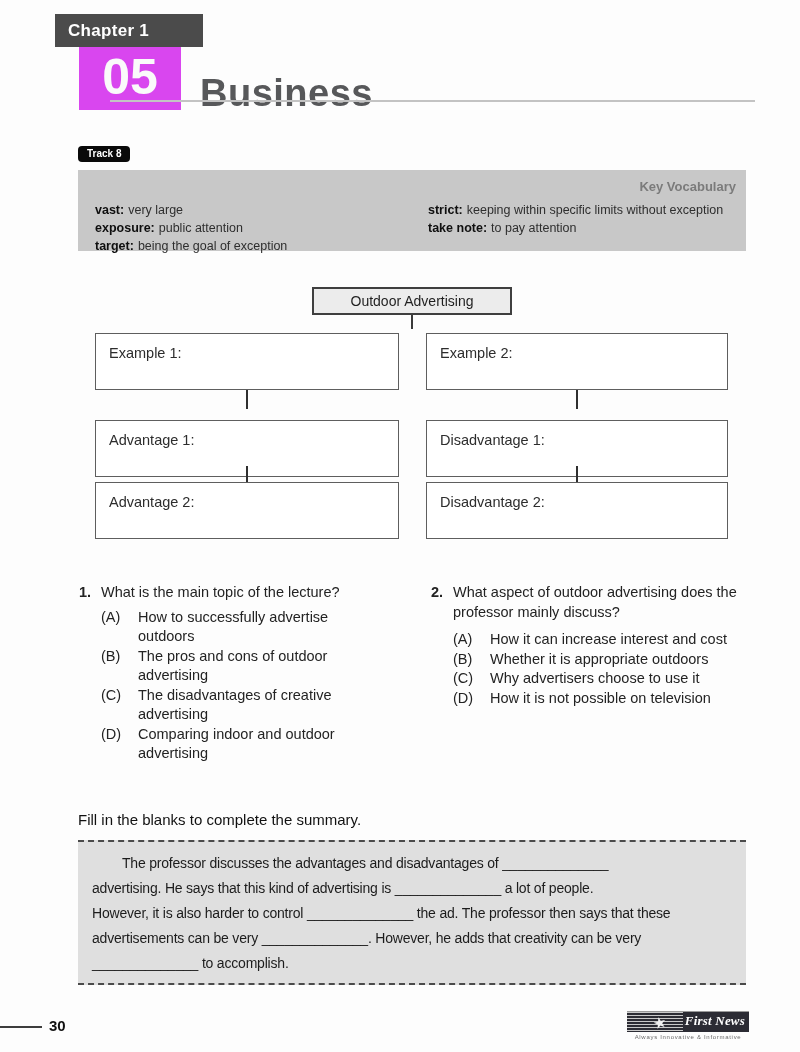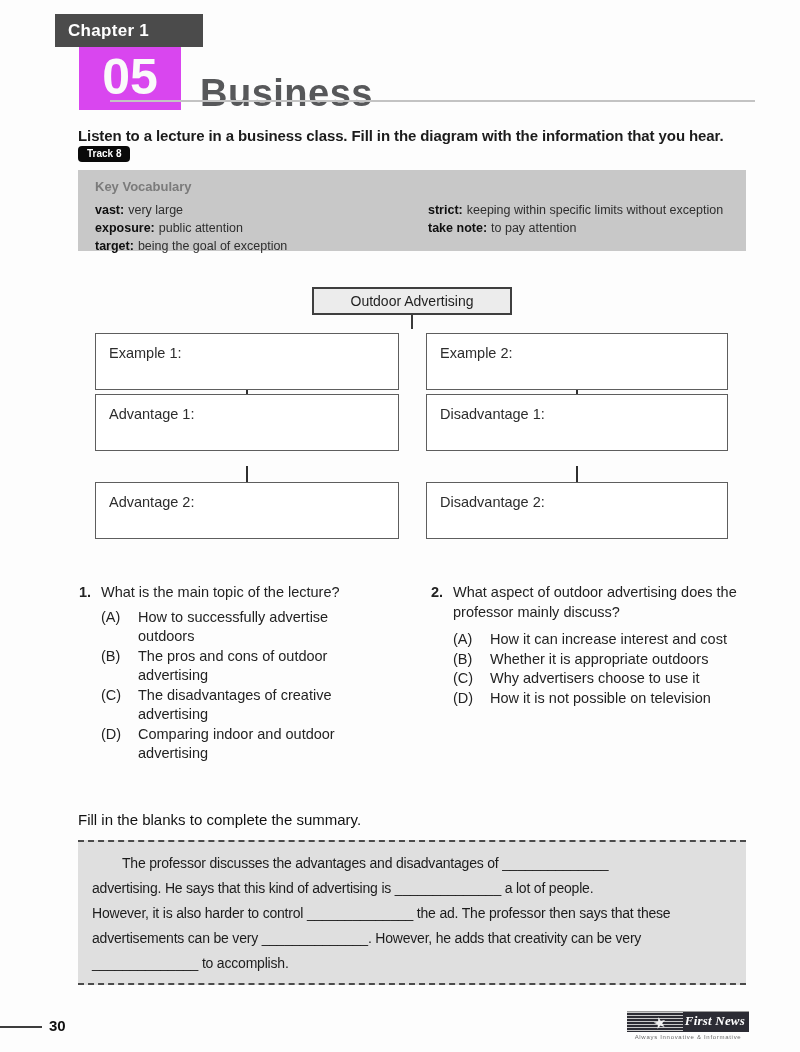--- a/index.html
+++ b/index.html
@@ -16,38 +16,38 @@
   .page-title { left:200px; top:72px; font-size:38px; font-weight:bold; color:#57585a; letter-spacing:.5px; }
   .header-rule { left:110px; top:100px; width:645px; height:2px; background:#c3c3c3; }
 
   
   .instruction { left:78px; top:127px; width:685px; font-size:15px; font-weight:bold; color:#1c1c1c; letter-spacing:-.1px; }
   .track-badge { left:78px; top:146px; background:#0a0a0a; color:#fff; font-size:10px;
     font-weight:bold; padding:2px 9px 3px; border-radius:4px; }
 
   
   .vocab-box { left:78px; top:170px; width:668px; height:81px; background:#c8c8c8; padding:9px 10px 0 17px; }
-  .vocab-title { color:#7b7b7b; font-weight:bold; font-size:13px; margin-bottom:7px; }
+  .vocab-title { color:#7b7b7b; font-weight:bold; font-size:13px; margin-bottom:7px;text-align:right; }
   .vocab-cols { display:flex; }
   .vocab-col-l { width:333px; }
   .vocab-col-r { flex:1; }
   .v-item { font-size:12.5px; line-height:18px; color:#2e2e2e; }
   .v-term { font-weight:bold; color:#0f0f0f; margin-right:4px; }
 
   
   .dg-root { left:312px; top:287px; width:200px; height:28px; border:2px solid #3f3f3f;
     background:#ececec; text-align:center; line-height:25px; font-size:14px; color:#1f1f1f; }
   .dg-stub { left:411px; top:315px; width:2px; height:14px; background:#3a3a3a; }
   .dg-box { border:1.5px solid #5e5e5e; background:#fff; font-size:14.5px; color:#2d2d2d;
     padding:11px 0 0 13px; height:57px; }
   .dg-l { left:95px; width:304px; }
   .dg-r { left:426px; width:302px; }
   .dg-conn { width:2px; background:#2f2f2f; }
   .cx-l { left:246px; } .cx-r { left:576px; }
-  .r1 { top:333px; } .r2 { top:394px; } .r3 { top:482px; }
+  .r1 { top:333px; } .r2 { top:420px; } .r3 { top:482px; }
   .c1 { top:390px; height:19px; } .c2 { top:466px; height:16px; }
 
   
   .question { font-size:14.5px; color:#232323; }
   .q1 { left:79px; top:583px; width:335px; }
   .q2 { left:431px; top:583px; width:340px; }
   .q-head { display:flex; line-height:19.5px; }
   .q-num { font-weight:bold; width:22px; flex-shrink:0; }
   .q2 .q-text { width:318px; }
   .q-options { margin:5px 0 0 22px; }
@@ -80,21 +80,20 @@
 </head>
 <body>
 
 <div class="page">
 
   <div class="abs chapter-tab">Chapter 1</div>
   <div class="abs num-box">05</div>
   <div class="abs page-title">Business</div>
   <div class="abs header-rule"></div>
 
-  <div class="abs instruction">Listen to a lecture in a business class. Fill in the diagram with the information that you hear.</div>
   <div class="abs track-badge">Track 8</div>
 
   <div class="abs vocab-box">
     <div class="vocab-title">Key Vocabulary</div>
     <div class="vocab-cols">
       <div class="vocab-col-l">
         <div class="v-item"><span class="v-term">vast:</span><span>very large</span></div>
         <div class="v-item"><span class="v-term">exposure:</span><span>public attention</span></div>
         <div class="v-item"><span class="v-term">target:</span><span>being the goal of exception</span></div>
       </div>

